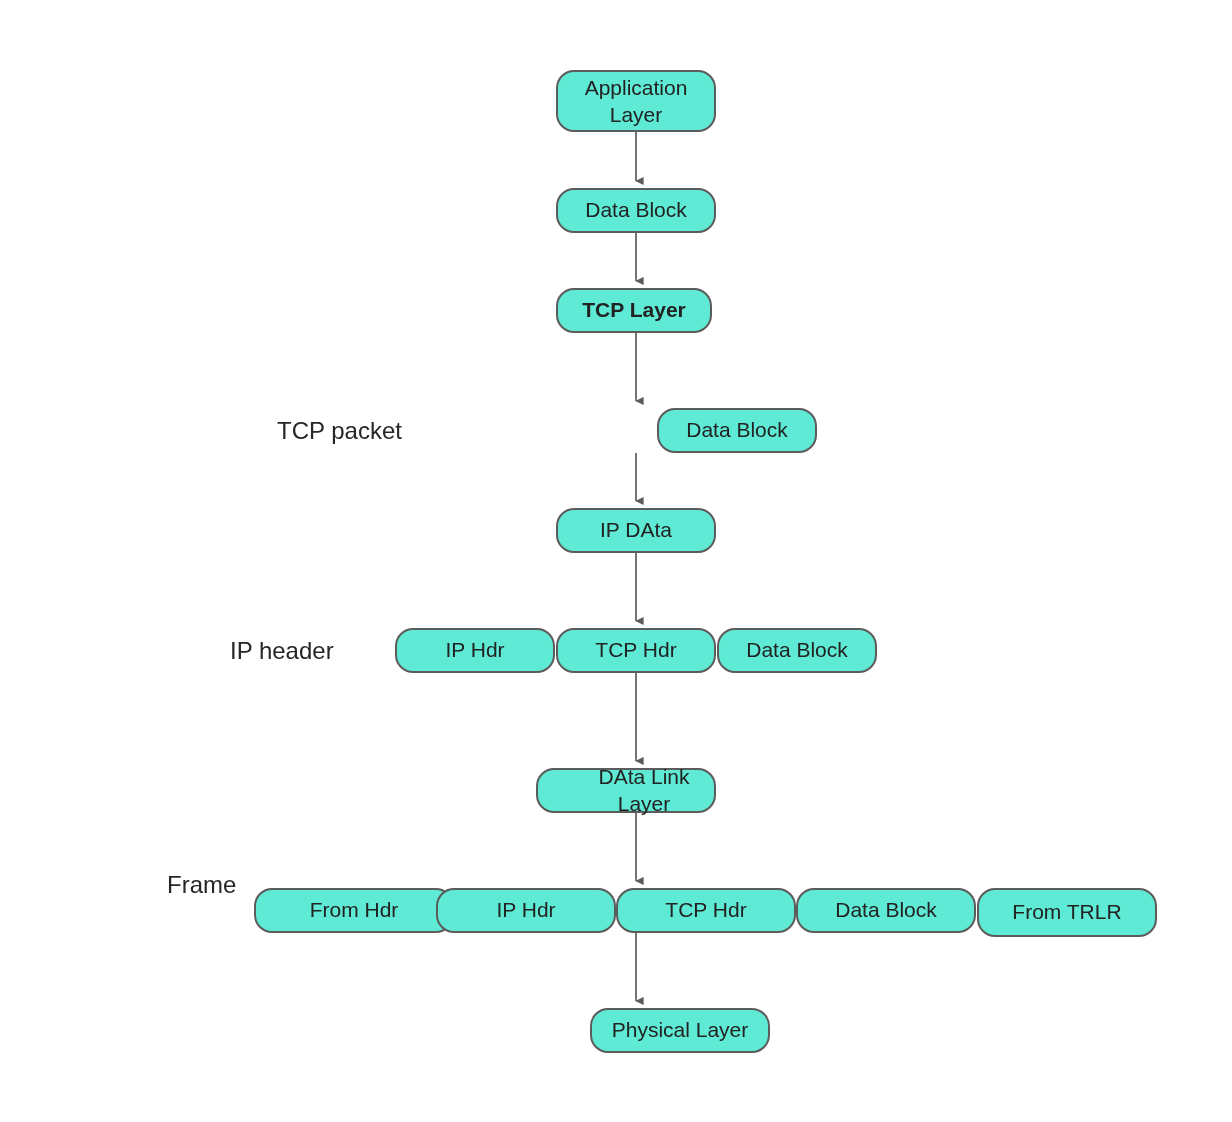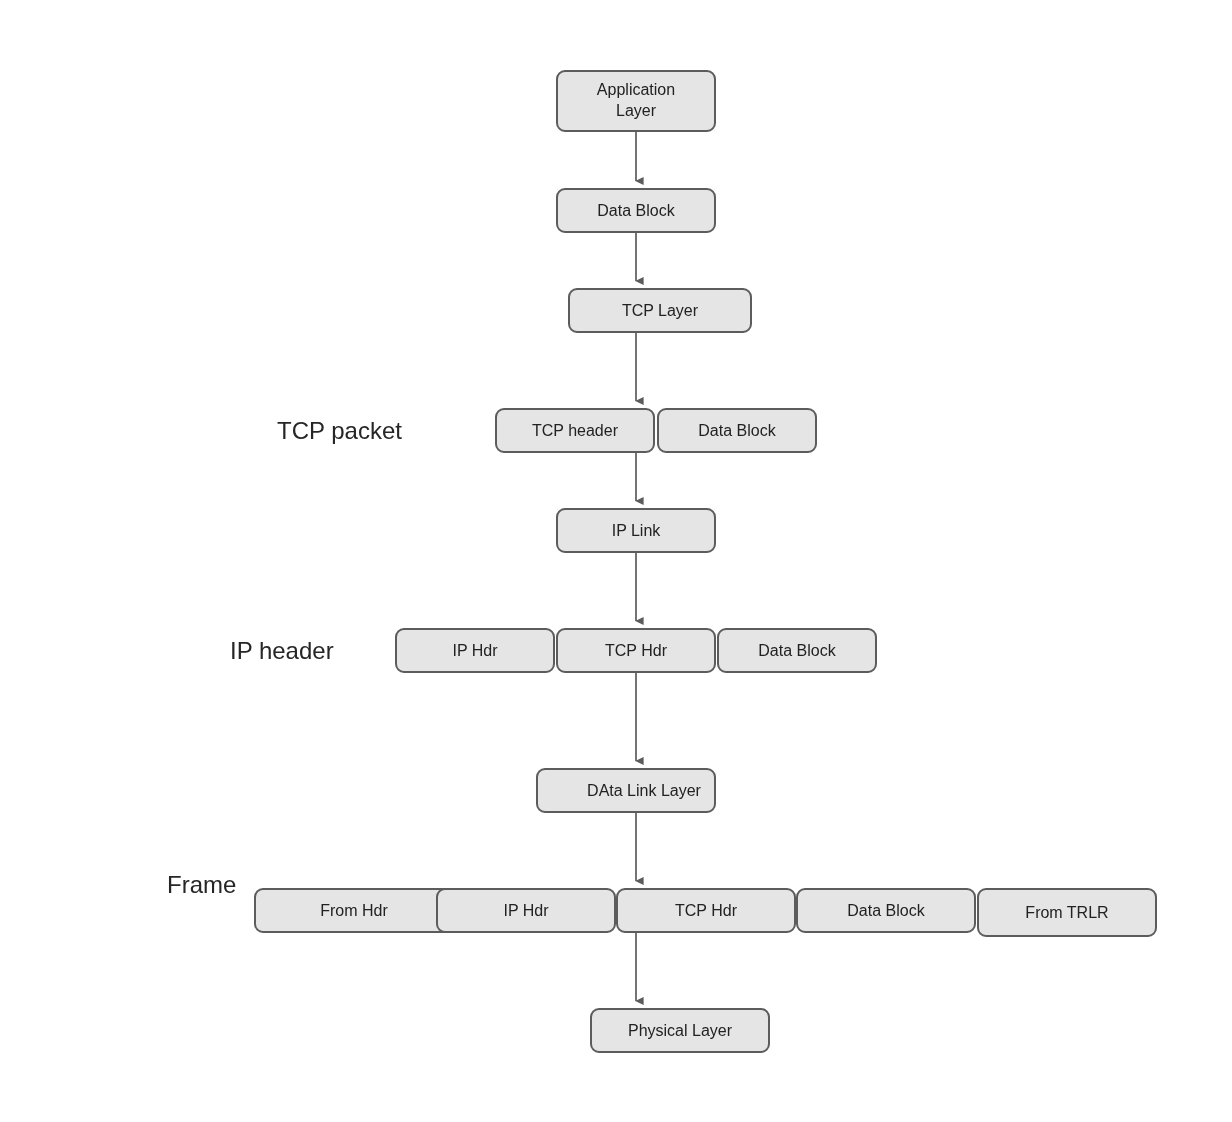--- a/index.html
+++ b/index.html
@@ -30,28 +30,28 @@
     position: absolute;
     left: 0; top: 0;
     width: 1232px;
     height: 1122px;
     z-index: 1;
   }
 
   .node {
     position: absolute;
     box-sizing: border-box;
-    background: #e5e5e5;
+    background: #5eead4;
     border: 2px solid #5c5c5c;
-    border-radius: 9px;
+    border-radius: 18px;
     display: flex;
     align-items: center;
     justify-content: center;
     text-align: center;
-    font-size: 16px;
+    font-size: 21px;
     line-height: 1.25;
     color: #222222;
     z-index: 2;
     white-space: pre-line;
   }
 
   .node.tall {
     line-height: 1.3;
   }
 
@@ -61,21 +61,21 @@
     color: #262626;
     z-index: 2;
     white-space: nowrap;
     display: flex;
     align-items: center;
   }
 
   
   #node-application  { left: 556px; top: 70px;  width: 160px; height: 62px; }
   #node-datablock-1  { left: 556px; top: 188px; width: 160px; height: 45px; }
-  #node-tcplayer     { left: 568px; top: 288px; width: 184px; height: 45px; }
+  #node-tcplayer     { left: 556px; top: 288px; width: 156px; height: 45px; font-weight: bold; }
   #node-iplayer      { left: 556px; top: 508px; width: 160px; height: 45px; }
   #node-datalink     { left: 536px; top: 768px; width: 180px; height: 45px; padding-left: 36px; }
   #node-physical     { left: 566px; top: 1008px; width: 180px; height: 45px; margin-left: 24px; }
 
   
   #node-tcp-hdr-a    { left: 495px; top: 408px; width: 160px; height: 45px; }
   #node-tcp-data     { left: 657px; top: 408px; width: 160px; height: 45px; }
 
   
   #node-ip-iphdr     { left: 395px; top: 628px; width: 160px; height: 45px; }
@@ -126,29 +126,28 @@
     </g>
   </svg>
 
   <div class="node tall" id="node-application">Application
 Layer</div>
 
   <div class="node" id="node-datablock-1">Data Block</div>
 
   <div class="node" id="node-tcplayer">TCP Layer</div>
 
-  <div class="node" id="node-iplayer">IP Link</div>
+  <div class="node" id="node-iplayer">IP DAta</div>
 
   <div class="node" id="node-datalink">DAta Link Layer</div>
 
   <div class="node" id="node-physical">Physical Layer</div>
 
   <div class="row-label" id="label-tcp-packet">TCP packet</div>
 
-  <div class="node" id="node-tcp-hdr-a">TCP header</div>
 
   <div class="node" id="node-tcp-data">Data Block</div>
 
   <div class="row-label" id="label-ip-packet">IP header</div>
 
   <div class="node" id="node-ip-iphdr">IP Hdr</div>
 
   <div class="node" id="node-ip-tcphdr">TCP Hdr</div>
 
   <div class="node" id="node-ip-data">Data Block</div>

